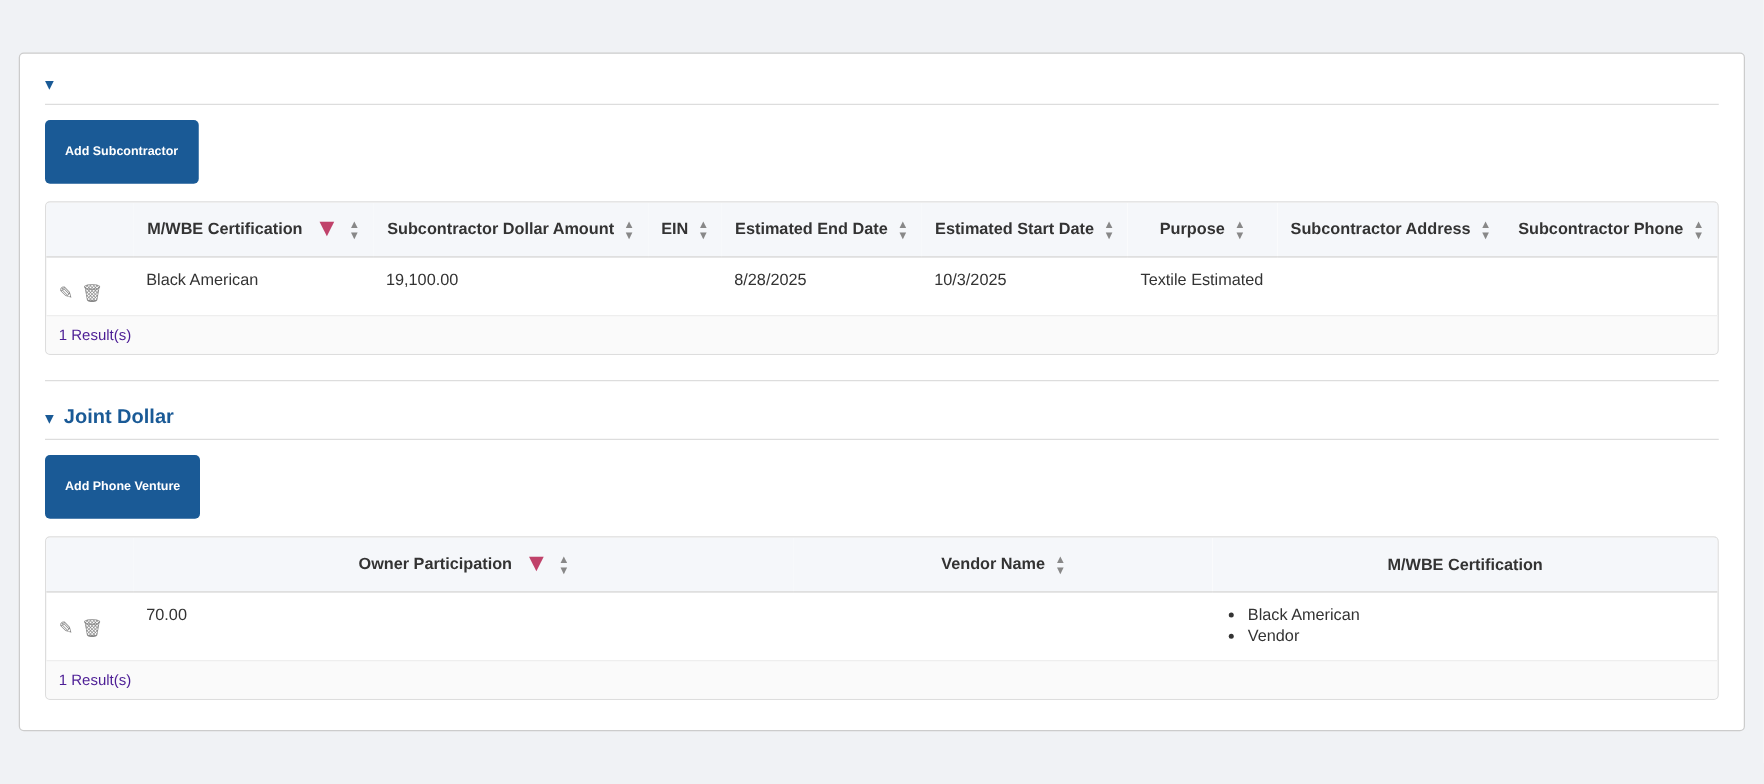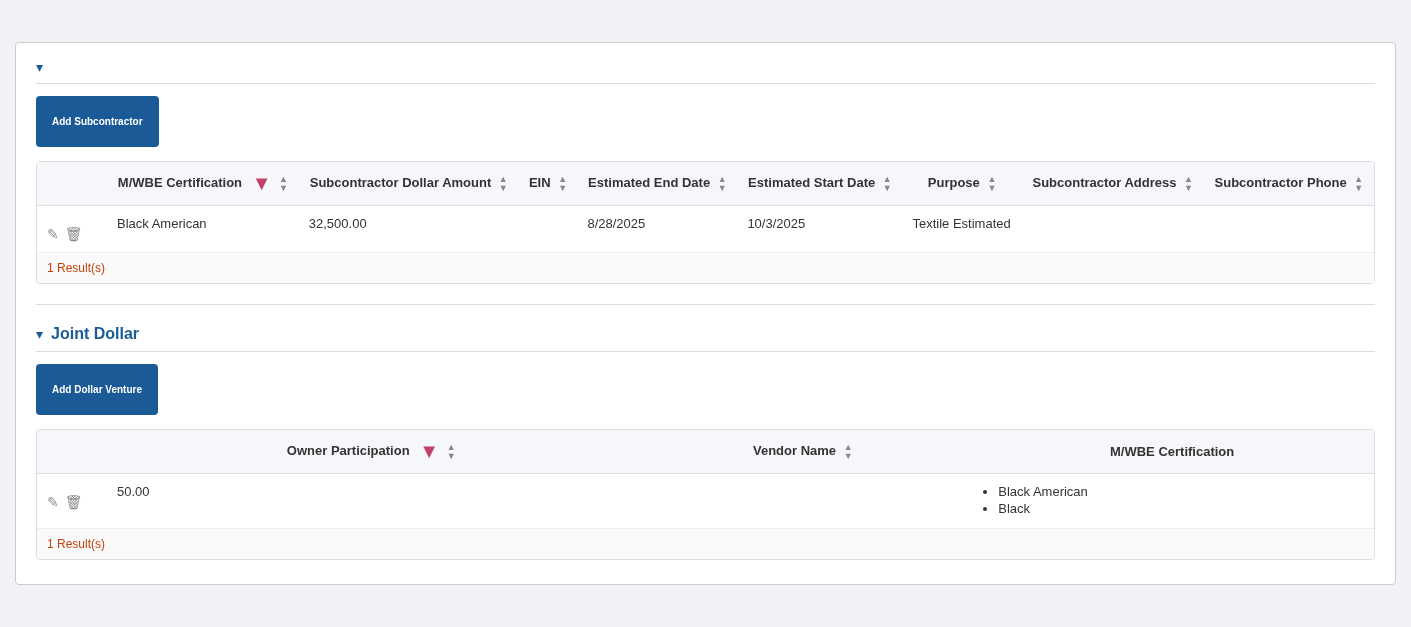--- a/index.html
+++ b/index.html
@@ -128,21 +128,21 @@
       padding-left: 18px;
       margin: 0;
     }
     .mwbe-list li {
       margin-bottom: 2px;
     }
 
     .results-count {
       padding: 8px 10px;
       font-size: 12px;
-      color: #c2410c;
+      color: #4c1d95;
       border-top: 1px solid #eee;
       background: #fafafa;
     }
   </style>
 </head>
 <body>
 
 <div class="page-container">
 
   
@@ -218,42 +218,42 @@
       </thead>
       <tbody>
         <tr>
           <td>
             <div class="action-cell">
               <span class="icon-btn" title="Edit">✎</span>
               <span class="icon-btn" title="Delete">🗑</span>
             </div>
           </td>
           <td>Black American</td>
-          <td>32,500.00</td>
+          <td>19,100.00</td>
           <td></td>
           <td>8/28/2025</td>
           <td>10/3/2025</td>
           <td>Textile Estimated</td>
           <td></td>
           <td></td>
         </tr>
       </tbody>
     </table>
     <div class="results-count">1 Result(s)</div>
   </div>
 
   <hr class="section-divider">
 
   
   <div class="section-header">
     <span class="chevron-icon">▾</span>
     <span class="section-title">Joint Dollar</span>
   </div>
 
-  <button class="btn-primary">Add Dollar Venture</button>
+  <button class="btn-primary">Add Phone Venture</button>
 
   <div class="table-wrapper">
     <table>
       <thead>
         <tr>
           <th style="width:70px;"></th>
           <th>
             Owner Participation
             <span class="sort-indicator">▼</span>
             <span class="sort-icon">
@@ -274,26 +274,26 @@
         </tr>
       </thead>
       <tbody>
         <tr>
           <td>
             <div class="action-cell">
               <span class="icon-btn" title="Edit">✎</span>
               <span class="icon-btn" title="Delete">🗑</span>
             </div>
           </td>
-          <td>50.00</td>
+          <td>70.00</td>
           <td></td>
           <td>
             <ul class="mwbe-list">
               <li>Black American</li>
-              <li>Black</li>
+              <li>Vendor</li>
             </ul>
           </td>
         </tr>
       </tbody>
     </table>
     <div class="results-count">1 Result(s)</div>
   </div>
 
 </div>
 

